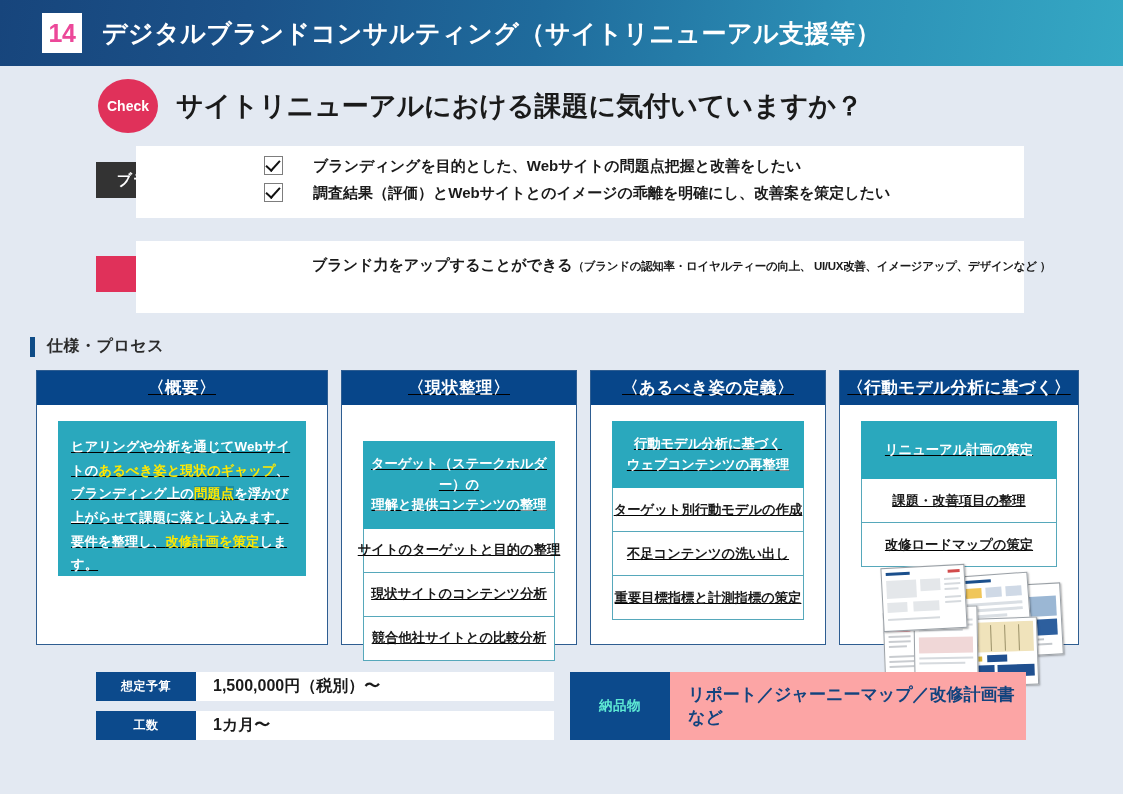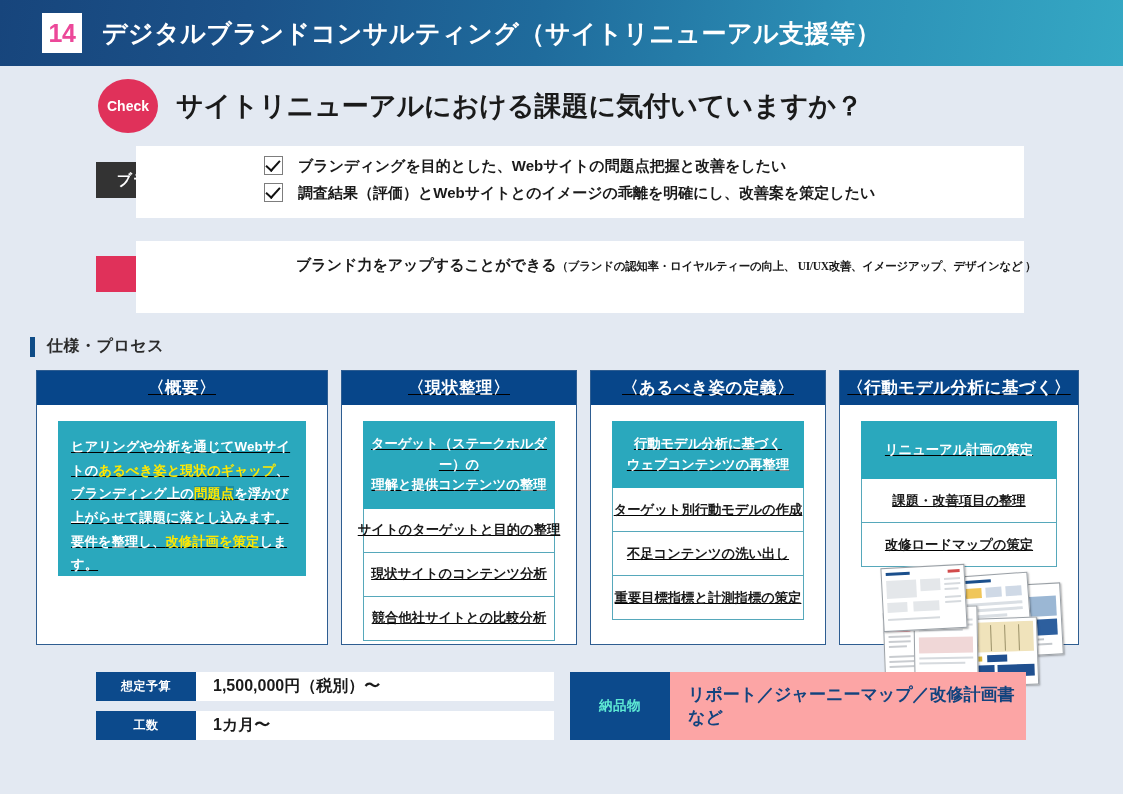--- a/index.html
+++ b/index.html
@@ -128,21 +128,21 @@
     content: "";
     position: absolute;
     left: 4px; top: 0px;
     width: 6px; height: 12px;
     border: solid #111;
     border-width: 0 2.8px 2.8px 0;
     transform: rotate(42deg);
   }
   .cb.red::after { border-color: #e0315a; }
   .item-text {
-    margin-left: 15px;
+    margin-left: 30px;
     font-size: 15px;
     font-weight: bold;
     color: #1a1a1a;
     line-height: 1.45;
     white-space: nowrap;
   }
   .effect-line2 {
     margin-left: 160px;
     margin-top: 4px;
     font-size: 15px;
@@ -188,21 +188,21 @@
   }
   .card {
     background: #ffffff;
     border: 1.5px solid #2e5d91;
     display: flex;
     flex-direction: column;
     position: relative;
     text-decoration: underline;
   }
   #card-0 { width: 290px; }
-  #card-1 { width: 234px; }
+  #card-1 { width: 234px; gap: 20px; }
   #card-2 { width: 234px; }
   #card-3 { width: 238px; }
 
   .card-head {
     background: #07468a;
     color: #ffffff;
     font-size: 16.5px;
     font-weight: bold;
     height: 34px;
     display: flex;
@@ -369,21 +369,21 @@
     <li class="panel-item">
       <span class="cb"></span>
       <span class="item-text">調査結果（評価）とWebサイトとのイメージの乖離を明確にし、改善案を策定したい</span>
     </li>
   </ul>
 </div>
 
 <div class="panel-tag" id="effect-tag">効果</div>
 <div class="panel" id="effect-panel">
   <div style="padding-left:128px; padding-top:11px;">
-    <div class="effect-line2" style="margin-left:32px;font-family:Liberation Serif, serif;">
+    <div class="effect-line2" style="margin-left:48px;">
       <span>ブランド力をアップすることができる</span><span class="effect-note">（ブランドの認知率・ロイヤルティーの向上、 UI/UX改善、イメージアップ、デザインなど ）</span>
     </div>
   </div>
 </div>
 
 <div class="section-label">
   <span class="section-bar"></span>
   <span class="section-text">仕様・プロセス</span>
 </div>
 

